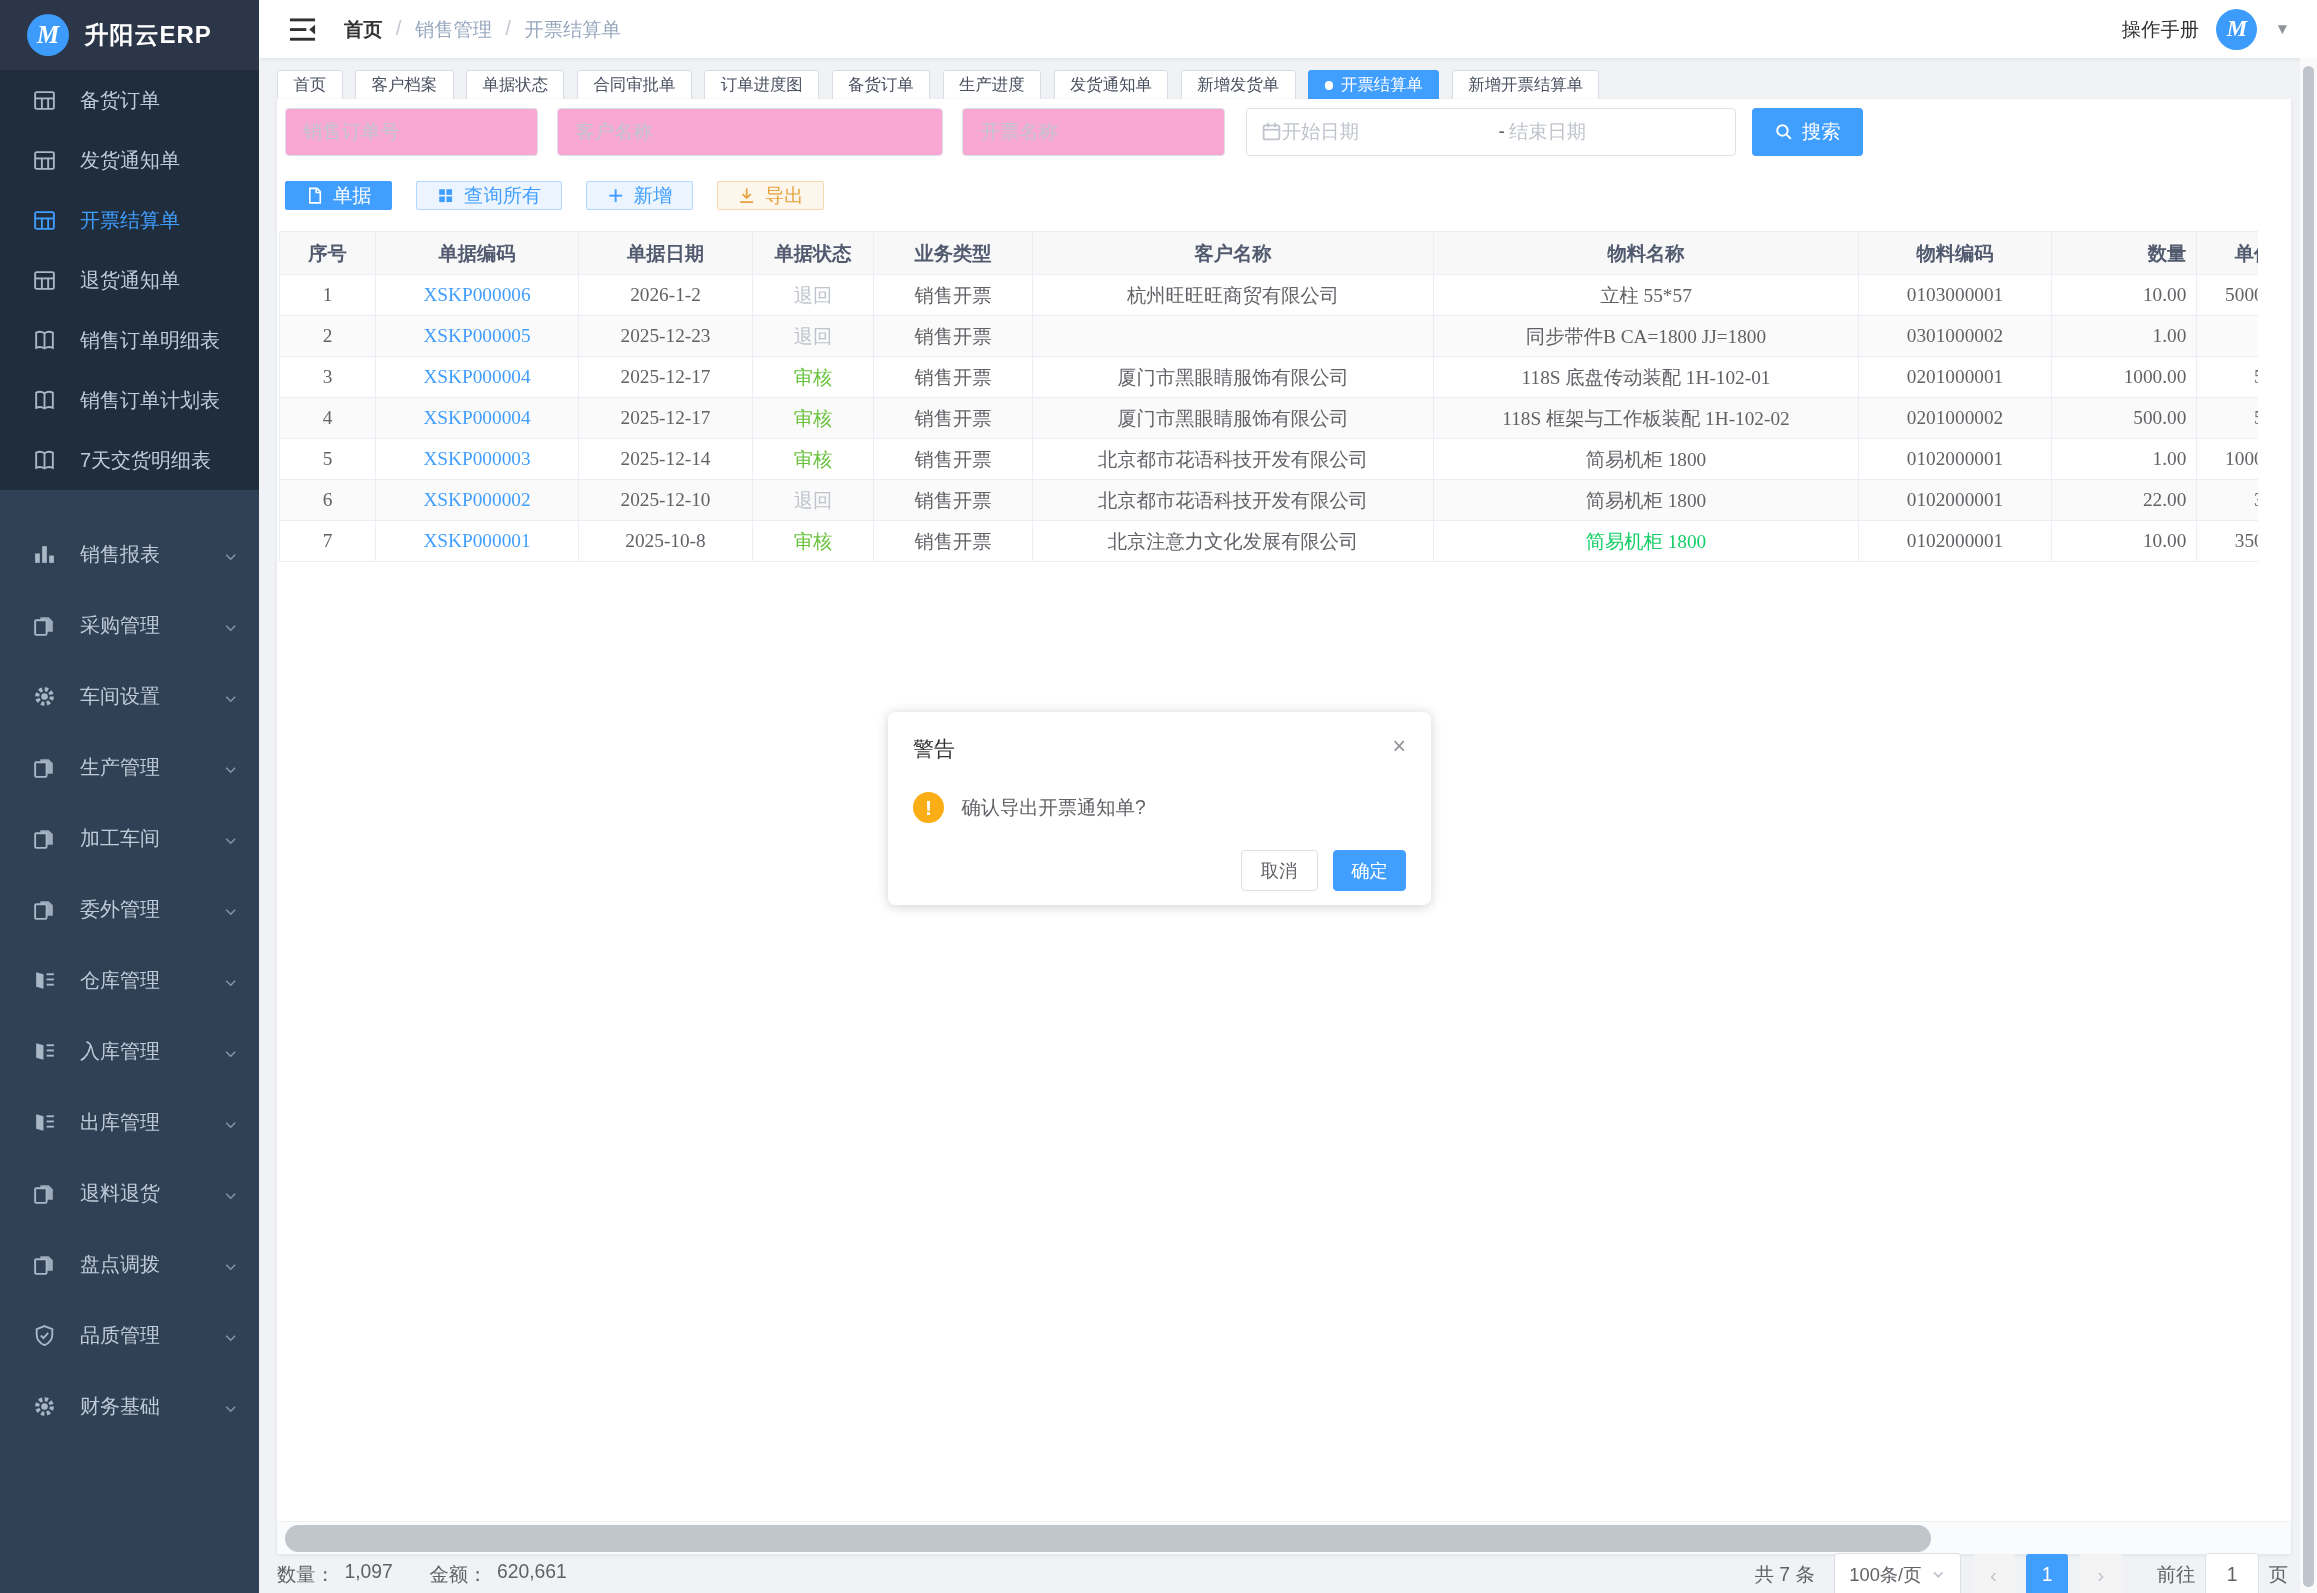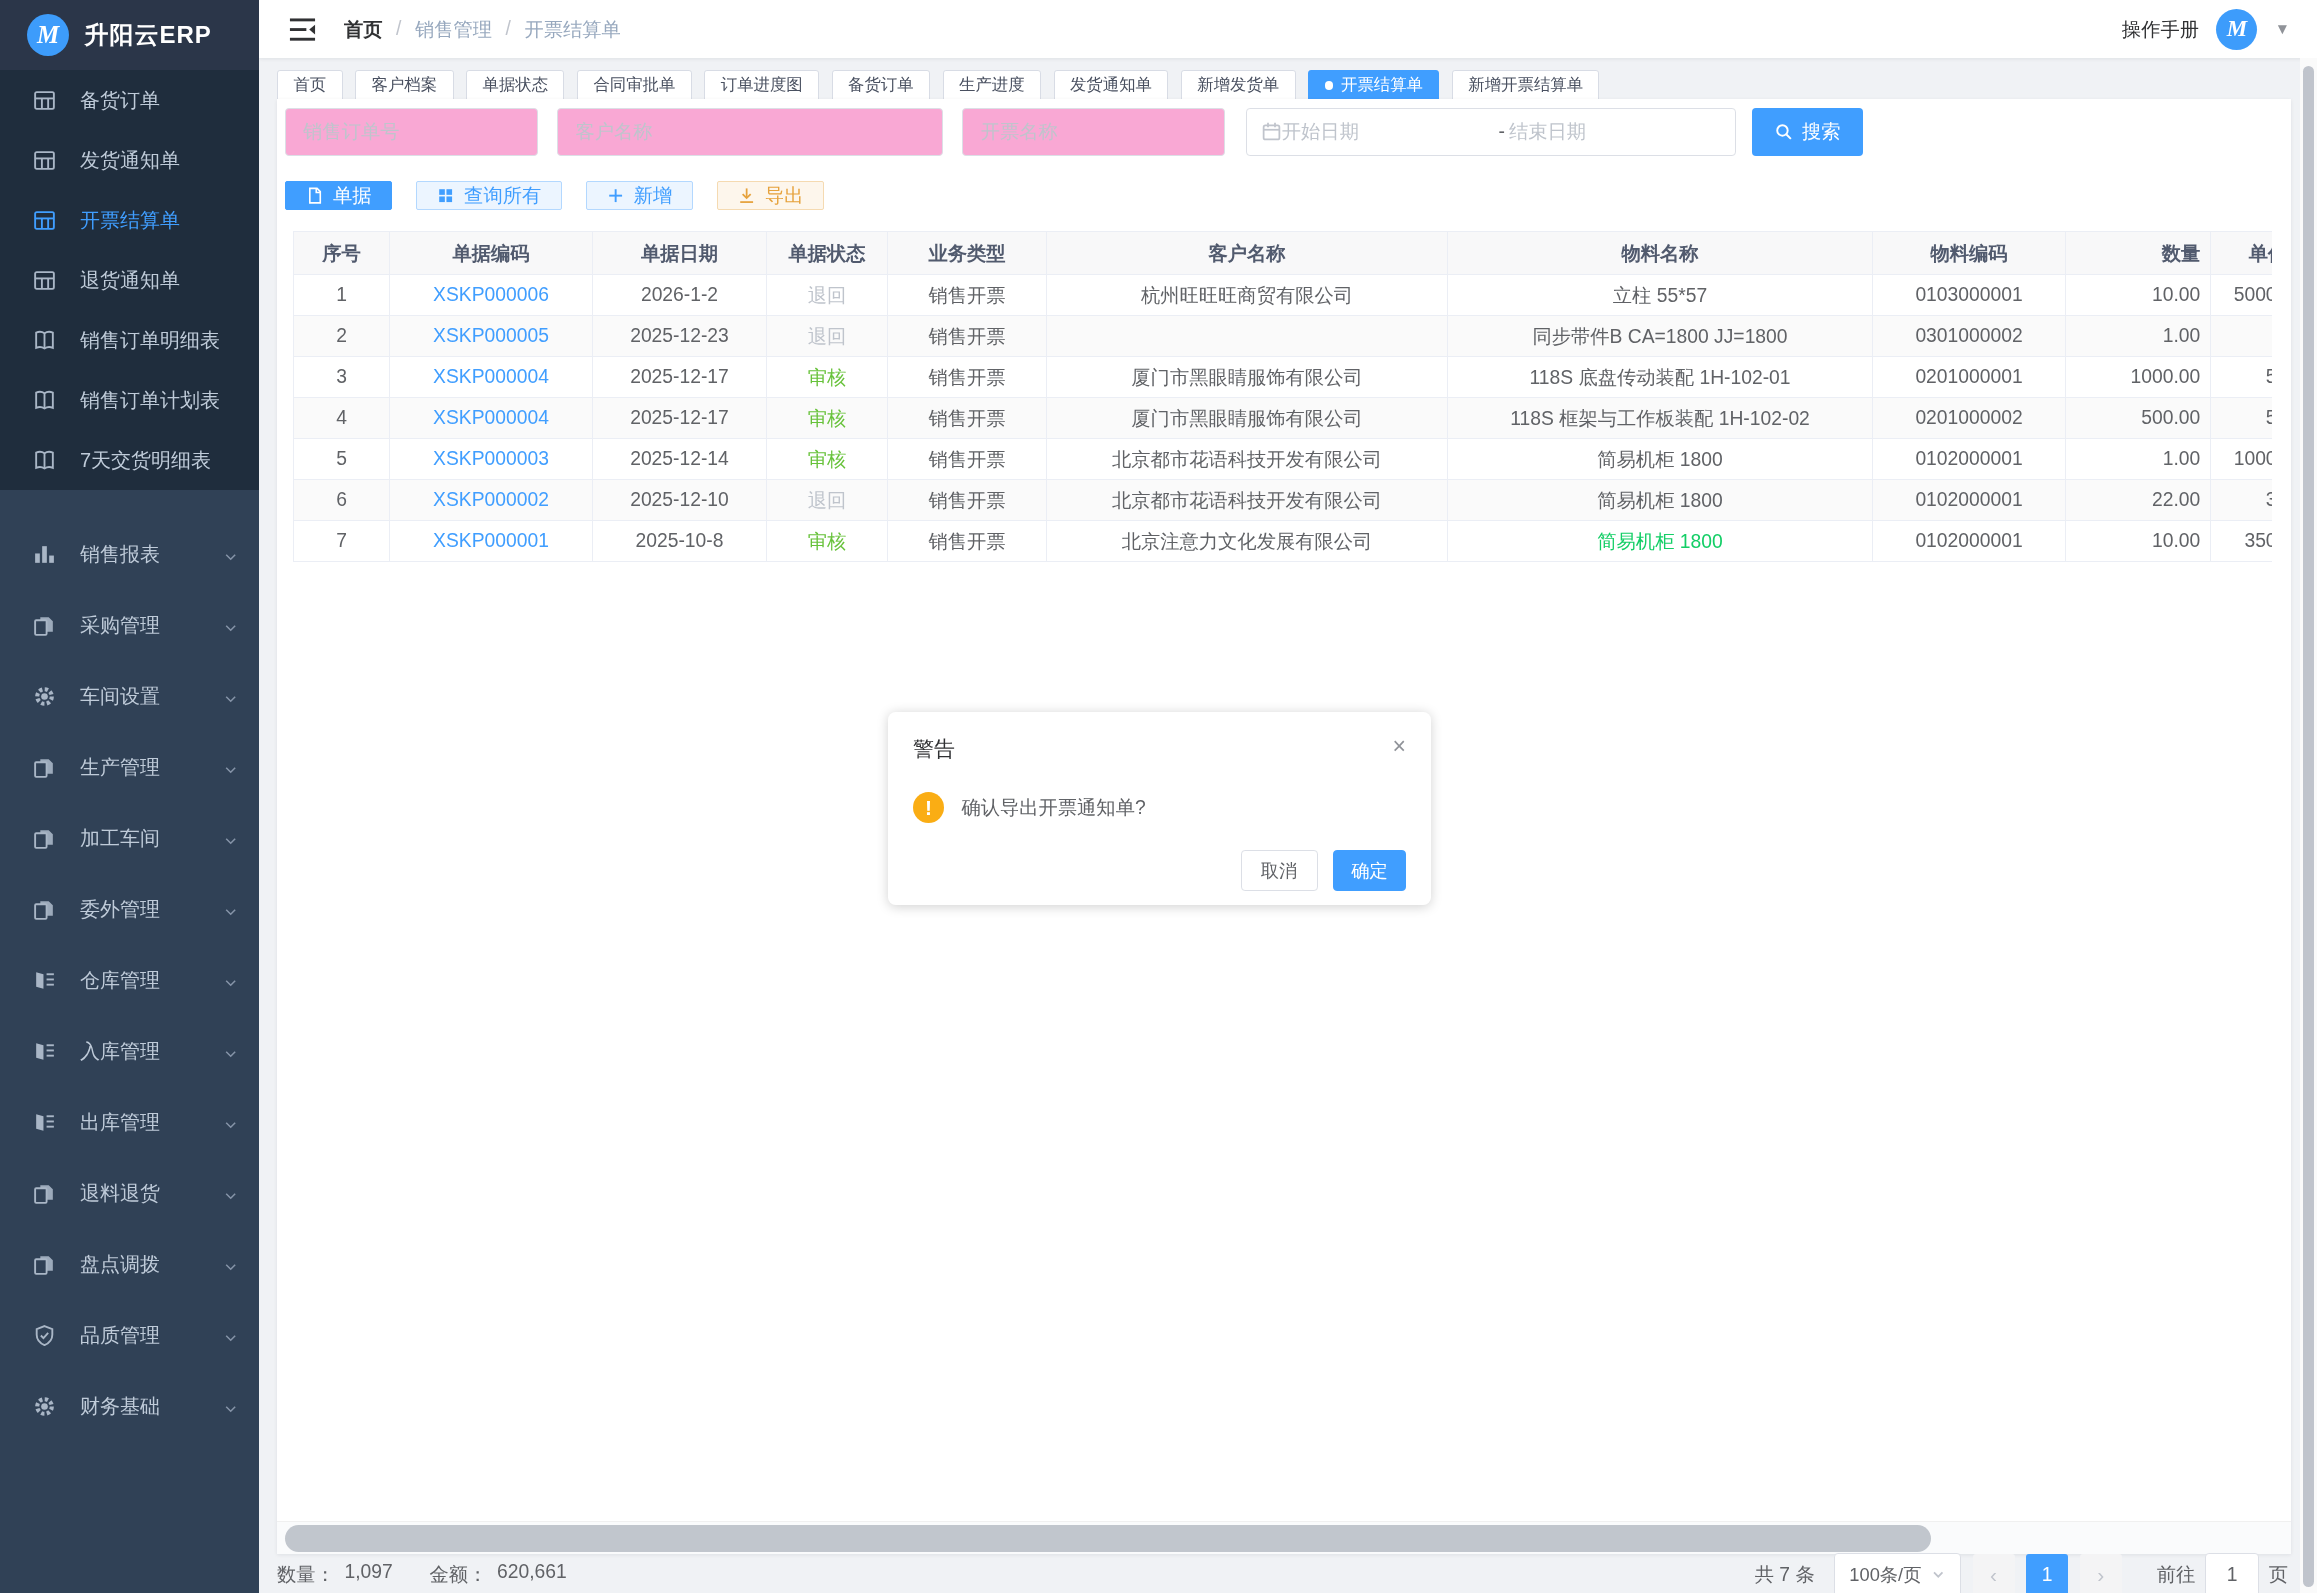--- a/index.html
+++ b/index.html
@@ -65,21 +65,21 @@
 
   
   #toolbar { position:absolute; left:7.7px; top:82px; display:flex; align-items:center; }
   .t-btn { height:29px; border-radius:2px; font-size:19.3px; display:flex; align-items:center; gap:8.7px; padding:0 19.3px; cursor:pointer; border:1px solid transparent; }
   .t-btn svg { width:19.3px; height:19.3px; }
   .t-primary { background:#409eff; color:#fff; border-color:#409eff; }
   .t-plain { background:#ecf5ff; color:#409eff; border-color:#b3d8ff; margin-left:24px; }
   .t-warn { background:#fdf6ec; color:#e6a23c; border-color:#f5dab1; margin-left:24px; }
 
   
-  #table-wrap { position:absolute; left:16px; top:132px; width:1979px; overflow:hidden; }
+  #table-wrap { position:absolute; left:2px; top:132px; width:1979px; overflow:hidden;font-family:Liberation Serif, serif; }
   table { border-collapse:separate; border-spacing:0; table-layout:fixed; width:2003px; }
   th, td { border-bottom:1px solid #ebeef5; border-right:1px solid #ebeef5; font-size:19.3px; padding:0 9.7px;
            overflow:hidden; white-space:nowrap; }
   th { height:44px; background:#f8f8f9; color:#515a6e; font-weight:bold; }
   td { height:41px; color:#606266; background:#fff; }
   tr.stripe td { background:#fafafa; }
   th:first-child, td:first-child { border-left:1px solid #ebeef5; }
   thead th { border-top:1px solid #ebeef5; }
   .al-c { text-align:center; } .al-r { text-align:right; }
   .cell-link { color:#409eff; cursor:pointer; }

